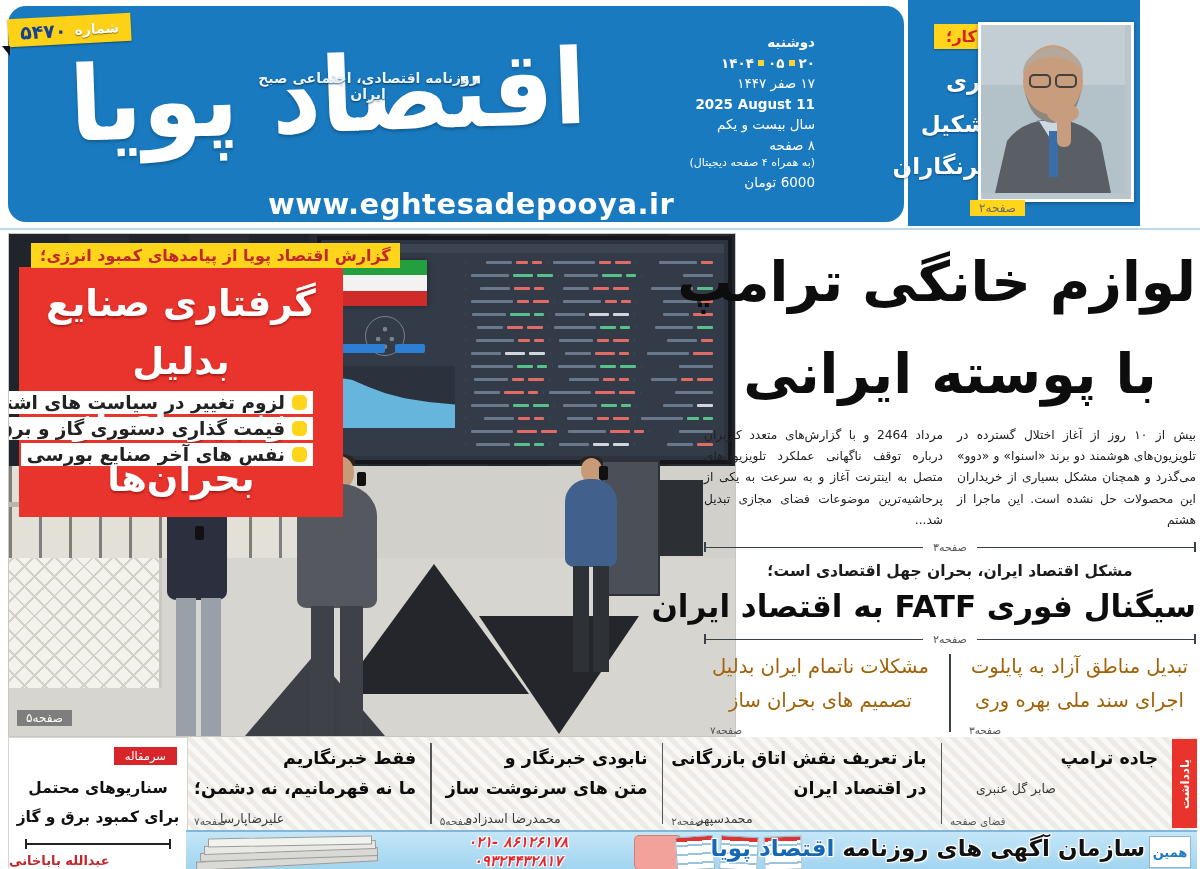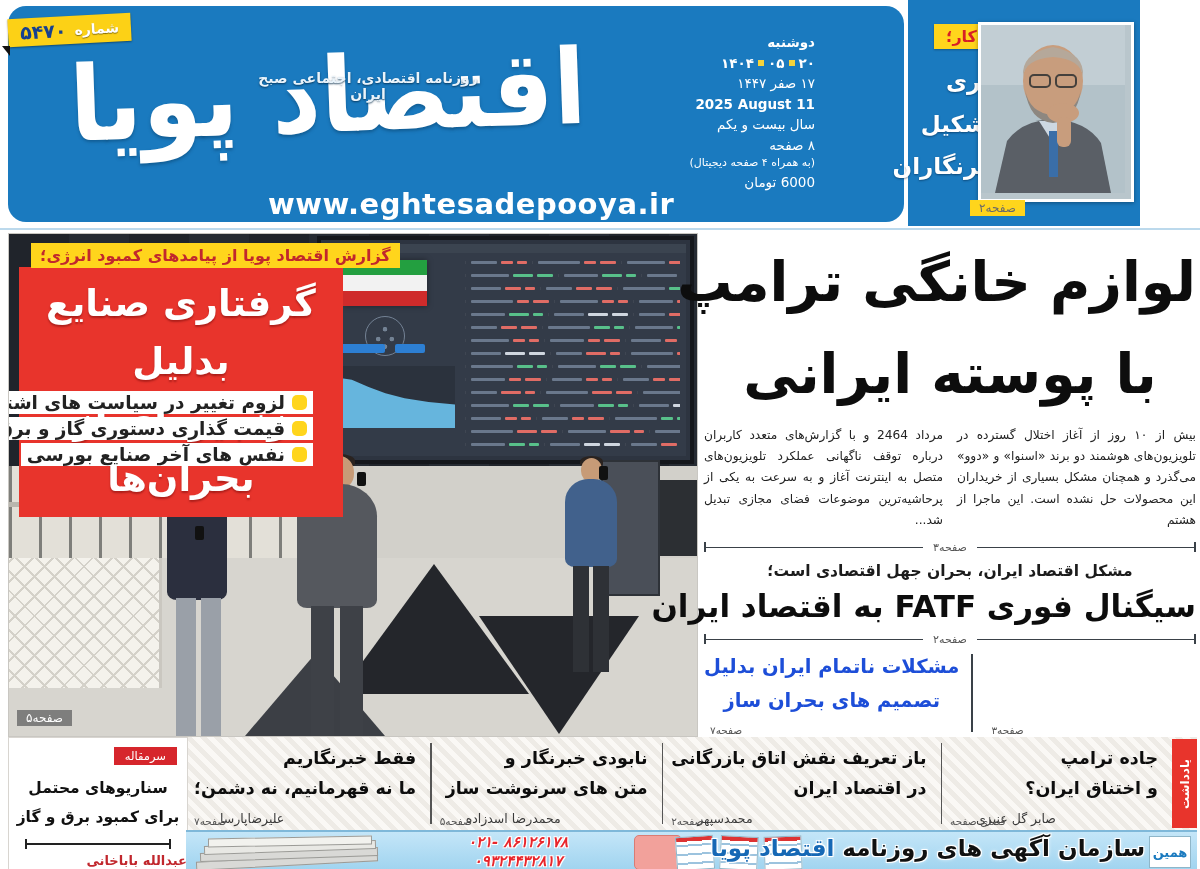--- a/index.html
+++ b/index.html
@@ -35,21 +35,21 @@
                    font-size:16px;padding:3px 12px;direction:rtl;box-shadow:0 1px 2px rgba(0,0,0,.3);}
   .minister-headline{position:absolute;left:0;top:60px;width:152px;text-align:center;color:#fff;font-weight:bold;
                      font-size:23px;line-height:1.85;direction:rtl;white-space:nowrap;text-shadow:0 1px 2px rgba(0,30,60,.5);}
   .minister-photo{position:absolute;right:6px;top:22px;width:150px;height:174px;border:3px solid #fff;z-index:2;
                   background:#b9c6cc;box-shadow:0 1px 4px rgba(0,0,0,.35);}
   .minister-page-tag{position:absolute;left:62px;bottom:10px;background:#ffd51c;color:#6a6a6a;font-size:12px;
                      padding:1px 9px;z-index:3;direction:rtl;}
   .top-rule{position:absolute;left:0;top:228px;width:1200px;height:2px;background:#bcd9ec;}
 
   
-  .photo{position:absolute;left:8px;top:233px;width:688px;height:502px;background:#d8d6d0;border:1px solid #c9c7c2;overflow:hidden;}
+  .photo{position:absolute;left:8px;top:233px;width:688px;height:502px;background:#d8d6d0;border:1px solid #c9c7c2;overflow:hidden;padding-left:38px;}
   .ph-top{position:absolute;left:0;top:0;width:100%;height:232px;background:#20242b;
           background-image:repeating-linear-gradient(90deg,#20242b 0 60px,#262b33 60px 120px);}
   .board{position:absolute;left:308px;top:2px;right:3px;height:220px;background:#2d3440;border:4px solid #15171c;}
   .board-inner{position:absolute;inset:4px;background:#333b48;}
   .board-top{position:absolute;left:0;right:0;top:0;height:9px;background:#3b4450;}
   .flag{position:absolute;left:18px;top:16px;width:84px;height:46px;box-shadow:0 0 6px rgba(0,0,0,.4);}
   .flag .g{height:33%;background:#239f40;}
   .flag .w{height:34%;background:#f2f2f2;}
   .flag .r{height:33%;background:#cf2b2b;}
   .emblem{position:absolute;left:40px;top:72px;width:38px;height:38px;border:1.5px solid #8494a8;border-radius:50%;opacity:.8;
@@ -113,21 +113,21 @@
   .lead-body div{flex:1;}
   .pagerule{position:relative;display:flex;align-items:center;color:#555;font-size:11px;margin:9px 0 3px;direction:rtl;}
   .pagerule::before,.pagerule::after{content:"";flex:1;border-top:1.5px solid #3a4148;}
   .pagerule .lbl{padding:0 10px;}
   .pagerule .tick{position:absolute;top:50%;margin-top:-5px;width:2px;height:10px;background:#3a4148;}
   .pagerule .tl{left:0;} .pagerule .tr{right:0;}
   .fatf-kicker{text-align:center;font-size:15.5px;font-weight:bold;color:#1c1c1c;direction:rtl;margin-top:8px;}
   .fatf-headline{text-align:center;font-weight:bold;font-size:31px;color:#0d0d0d;direction:rtl;margin-top:8px;white-space:nowrap;}
   .mid{display:flex;direction:rtl;margin-top:4px;align-items:stretch;}
   .mid-item{flex:1;position:relative;padding-bottom:18px;}
-  .mid-h{text-align:center;font-weight:bold;font-size:19.5px;line-height:1.75;color:#1d4ed8;direction:rtl;white-space:nowrap;}
+  .mid-h{text-align:center;font-weight:normal;font-size:19.5px;line-height:1.75;color:#a16207;direction:rtl;white-space:nowrap;}
   .mid-page{position:absolute;left:6px;bottom:0;font-size:10.5px;color:#555;direction:rtl;}
   .vsep{width:2px;background:#3a4148;margin:4px 12px;}
   .endrule{position:relative;border-top:2px solid #3a4148;margin-top:6px;}
   .endrule .tick{position:absolute;top:-6px;width:2px;height:10px;background:#3a4148;}
   .endrule .tl{left:0;} .endrule .tr{right:0;}
 
   
   .bottom{position:absolute;left:186px;top:737px;width:1011px;height:93px;
           background:repeating-linear-gradient(45deg,#faf8f5 0 5px,#eeebe6 5px 10px);}
   .notes{position:absolute;inset:0;display:flex;direction:rtl;}
@@ -138,21 +138,21 @@
   .note-author{margin-top:7px;font-size:12.5px;color:#3a3a3a;direction:rtl;text-align:left;padding-left:26px;}
   .note-page{position:absolute;left:8px;bottom:3px;font-size:10.5px;color:#555;direction:rtl;}
   .note-sep{width:1.5px;background:#555;margin:6px 0;}
 
   .editorial{position:absolute;left:8px;top:737px;width:178px;height:132px;background:#fff;border:1px solid #d8d5d0;border-bottom:none;}
   .ed-tag{position:absolute;right:10px;top:9px;background:#d6262c;color:#fff;font-size:11.5px;padding:2px 11px;direction:rtl;}
   .ed-title{margin-top:36px;text-align:center;font-weight:bold;font-size:15.5px;line-height:1.9;direction:rtl;color:#111;}
   .ed-rule{position:relative;height:2px;background:#222;margin:10px 16px 8px;}
   .ed-rule .tick{position:absolute;top:-4px;width:2px;height:10px;background:#222;}
   .ed-rule .tl{left:0;} .ed-rule .tr{right:0;}
-  .ed-author{text-align:right;color:#c1272d;font-weight:bold;font-size:13px;direction:rtl;}
+  .ed-author{text-align:left;color:#c1272d;font-weight:bold;font-size:13px;direction:rtl;}
 
   
   .banner{position:absolute;left:186px;top:830px;width:1011px;height:39px;overflow:hidden;
           background:linear-gradient(#c4e6f8,#9fd3ef);border-top:2px solid #7fb8d9;}
   .stack{position:absolute;left:4px;top:5px;width:210px;height:32px;}
   .stack i{position:absolute;background:#d9d9d6;border:1px solid #9b9b97;height:7px;}
   .phones{position:absolute;left:232px;top:1px;width:200px;text-align:center;color:#e8262c;font-weight:bold;
           font-style:italic;font-size:15px;line-height:1.25;letter-spacing:1px;direction:ltr;
           text-shadow:-1px -1px 0 #fff,1px -1px 0 #fff,-1px 1px 0 #fff,1px 1px 0 #fff;}
   .thumbs{position:absolute;left:448px;top:2px;width:180px;height:36px;}
@@ -552,20 +552,24 @@
     <div class="fatf-kicker">مشکل اقتصاد ایران، بحران جهل اقتصادی است؛</div>
     <div class="fatf-headline">سیگنال فوری FATF به اقتصاد ایران</div>
     <div class="pagerule">
         <i class="tick tl"></i>
         <span class="lbl">صفحه۲</span>
         <i class="tick tr"></i>
       </div>
 
     <div class="mid">
       <div class="mid-item">
+        <div class="mid-h">
+            <div>تبدیل مناطق آزاد به پایلوت</div>
+            <div>اجرای سند ملی بهره وری</div>
+          </div>
         <div class="mid-page">صفحه۳</div>
       </div>
       <div class="vsep"></div>
       <div class="mid-item">
         <div class="mid-h">
             <div>مشکلات ناتمام ایران بدلیل</div>
             <div>تصمیم های بحران ساز</div>
           </div>
         <div class="mid-page">صفحه۷</div>
       </div>
@@ -577,21 +581,20 @@
   </div>
 
   <div class="bottom">
     <div class="notes">
       <div class="note-tag-strip">
           <span>یادداشت</span>
         </div>
       <div class="note-item">
         <div class="note-h">
             <div>جاده ترامپ</div>
-            <div>و اختناق ایران؟</div>
           </div>
         <div class="note-author">صابر گل عنبری</div>
         <div class="note-page">فضای صفحه</div>
       </div>
       <div class="note-sep"></div>
       <div class="note-item">
         <div class="note-h">
             <div>باز تعریف نقش اتاق بازرگانی</div>
             <div>در اقتصاد ایران</div>
           </div>

